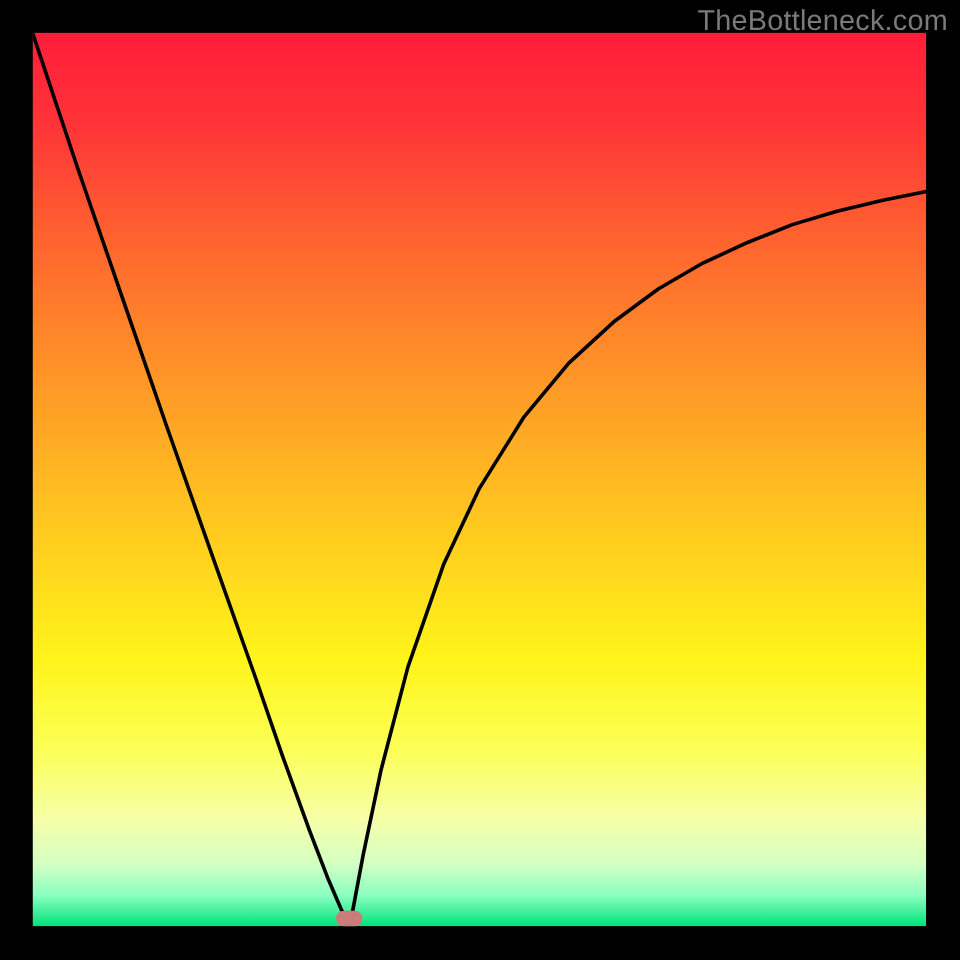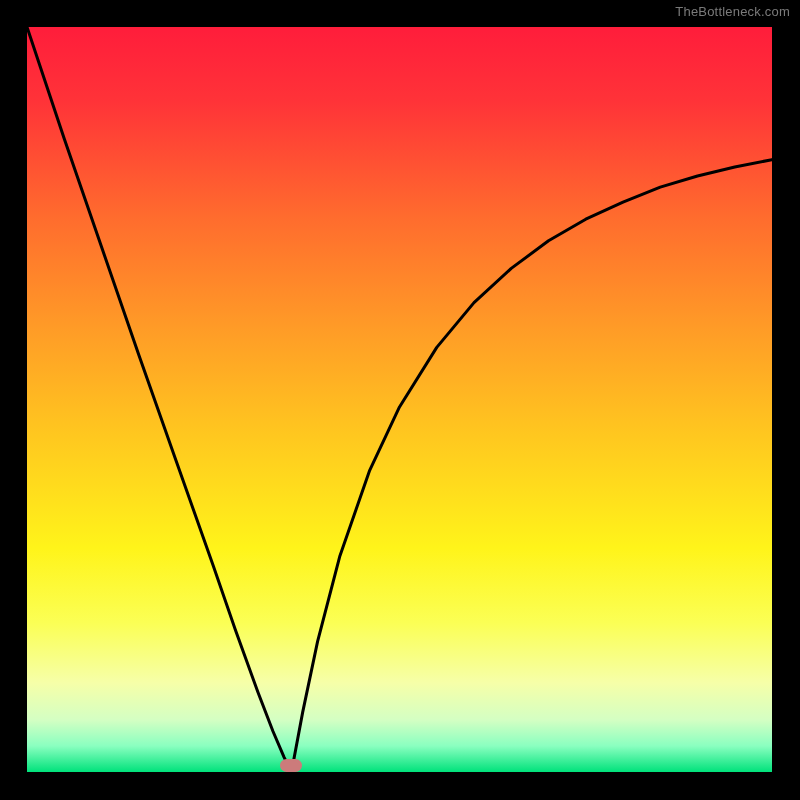--- a/index.html
+++ b/index.html
@@ -39,21 +39,21 @@
     width: 22px;
     height: 13px;
     border-radius: 8px;
     background: #cc7b7b;
   }
   .watermark {
     position: absolute;
     top: 4px;
     right: 10px;
     color: #7a7a7a;
-    font-size: 13px;
+    font-size: 24px;
     font-weight: 500;
     letter-spacing: 0.2px;
   }
 </style>
 </head>
 <body>
 
 <div class="watermark">TheBottleneck.com</div>
 
 <div class="frame">

